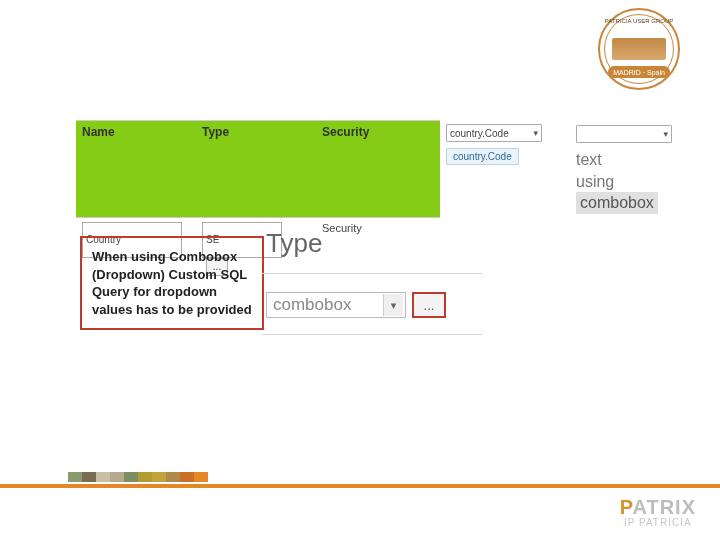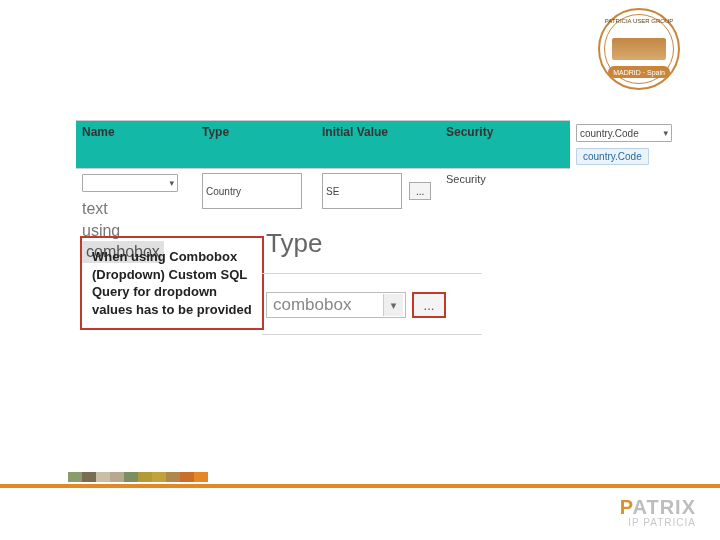--- a/index.html
+++ b/index.html
@@ -7,21 +7,21 @@
 
 .logo-badge{position:absolute;top:8px;right:40px;width:82px;height:82px}
 .logo-badge .ring{position:absolute;inset:0;border:2px solid #c9863a;border-radius:50%}
 .logo-badge .ring2{position:absolute;inset:6px;border:1px solid #c9863a;border-radius:50%}
 .logo-badge .sky{position:absolute;left:14px;top:30px;width:54px;height:22px;background:linear-gradient(#c28844,#d9a96e);border-radius:2px}
 .logo-badge .ribbon{position:absolute;left:10px;bottom:12px;width:62px;height:12px;background:#c9863a;border-radius:6px;font-size:7px;color:#fff;display:flex;align-items:center;justify-content:center}
 .logo-badge .txt{position:absolute;top:10px;left:0;width:100%;text-align:center;font-size:6px;color:#62451e}
 
 .table-area{position:absolute;left:76px;top:120px;width:582px}
 .cols{display:grid;grid-template-columns:120px 120px 124px 130px 88px;gap:0}
-.th{font-weight:bold;font-size:12px;padding:4px 6px;border-top:1px solid #ccc;border-bottom:1px solid #ccc;background:#14b8a6}
+.th{font-weight:bold;font-size:12px;padding:4px 6px;border-top:1px solid #ccc;border-bottom:1px solid #ccc;background:#84cc16}
 .td{padding:4px 6px;font-size:11px;vertical-align:top}
 .sel{width:96px;height:18px;border:1px solid #aaa;border-radius:1px;font-size:10px;background:#fff;padding:0 3px;display:inline-flex;align-items:center;justify-content:space-between;color:#444}
 .sel .chev{font-size:9px;color:#555}
 .inp{width:100px;height:36px;border:1px solid #aaa;font-size:10px;padding:0 3px;display:inline-flex;align-items:center;color:#444;background:#fff}
 .dots-btn{display:inline-flex;align-items:center;justify-content:center;width:22px;height:18px;border:1px solid #aaa;background:#f4f4f4;margin-left:4px;font-size:10px}
 .security-cell{font-size:11px;color:#444}
 
 .tag{display:inline-block;margin-top:6px;padding:2px 6px;font-size:10px;color:#2a6aa0;border:1px solid #bcd3e6;background:#eaf3fa;border-radius:1px}
 .type-opts{margin-top:6px;font-size:16px;color:#777;line-height:1.35}
 .type-opts .sel-opt{background:#e0e0e0;color:#555;padding:0 4px;display:inline-block}
@@ -32,41 +32,40 @@
 .zoom .zhead{font-family:'Segoe UI',Arial;font-size:26px;color:#666;padding:6px 4px 14px 4px;border-bottom:1px solid #d6d6d6}
 .zoom .row2{margin-top:16px;padding:2px 4px 16px 4px;border-bottom:1px solid #d6d6d6;display:flex;align-items:center;gap:6px}
 .zoom .cb{display:inline-flex;align-items:center;width:140px;height:26px;border:1px solid #bbb;background:#fff;font-size:17px;color:#888;padding:0 6px;justify-content:space-between}
 .zoom .cb .ch{width:20px;height:22px;margin-right:-4px;display:flex;align-items:center;justify-content:center;background:#efefef;border-left:1px solid #ccc;font-size:11px;color:#666}
 .zoom .zbtn{width:34px;height:26px;border:2px solid #c03a2b;background:#f4f4f4;display:inline-flex;align-items:center;justify-content:center;font-size:13px;color:#555}
 
 .color-strip{position:absolute;left:68px;bottom:58px;height:10px;display:flex}
 .color-strip span{display:block;width:14px;height:10px}
 .orange-bar{position:absolute;left:0;right:0;bottom:52px;height:4px;background:#e38825}
 
-.brand{position:absolute;right:24px;bottom:12px;text-align:right;line-height:1.05}
+.brand{position:absolute;right:24px;bottom:12px;text-align:center;line-height:1.05}
 .brand .p1{font-size:20px;font-weight:bold;color:#bdbdbd;letter-spacing:1px;position:relative;display:inline-block}
 .brand .p1 .oP{color:#d8922f}
 .brand .p2{font-size:10px;color:#c8c8c8;letter-spacing:1px}
 </style>
 </head>
 <body>
 
 <div class="logo-badge">
   <div class="ring"></div>
     <div class="ring2"></div>
   <div class="txt">PATRICIA USER GROUP</div>
   <div class="sky"></div>
   <div class="ribbon">MADRID · Spain</div>
 </div>
 
 <div class="table-area">
   <div class="cols">
     <div class="th">Name</div>
     <div class="th">Type</div>
-    <div class="th">Initial Value</div>
     <div class="th">Security</div>
 
     <div class="td">
       <div class="sel">
         <span>country.Code</span>
         <span class="chev">▾</span>
       </div>
       <div class="tag">country.Code</div>
     </div>
 

